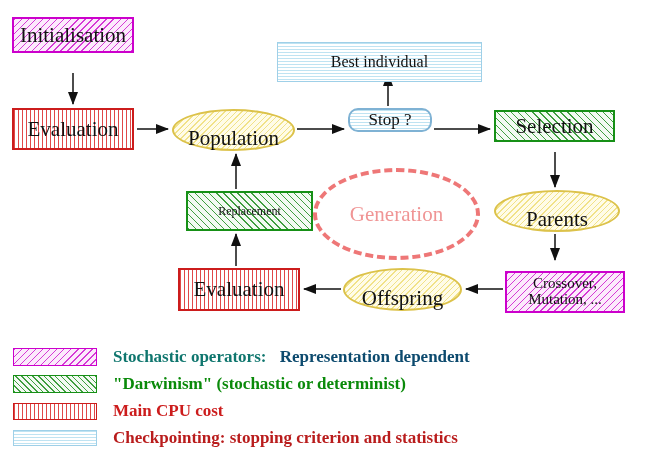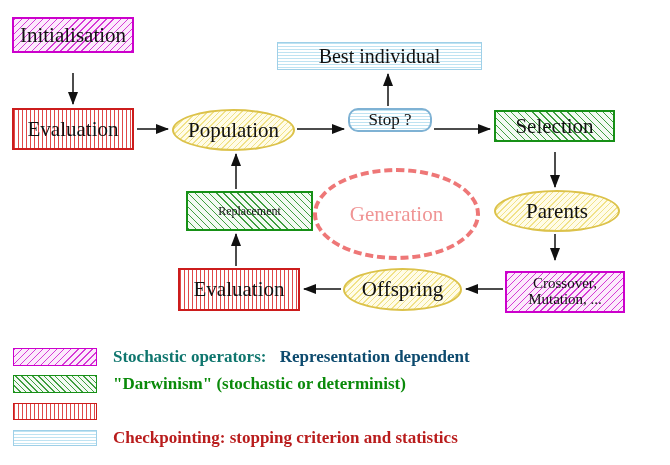--- a/index.html
+++ b/index.html
@@ -23,26 +23,26 @@
     background-image:repeating-linear-gradient(180deg,#bfe3f2 0,#bfe3f2 1px,transparent 1px,transparent 3px);}
   .hatch-yellow{background-color:#fffce8;
     background-image:repeating-linear-gradient(135deg,#f1e288 0,#f1e288 1px,transparent 1px,transparent 4px);}
   
   .b-magenta{border:2px solid #cc00cc;}
   .b-green{border:2px solid #169016;}
   .b-red{border:2px solid #cc1c1c;}
   .b-yellow{border:2px solid #dcc24a;}
   .b-stop{border:2px solid #7fb2d4;border-radius:10px;}
   .b-best{border:1px solid #9fd0e8;}
-  .ellipse{border-radius:50%;}
+  .ellipse{border-radius:50%;align-items:flex-end;}
   
   .n-init{left:12px;top:17px;width:122px;height:36px;font-size:21px;}
   .n-evaltop{left:12px;top:108px;width:122px;height:42px;font-size:21px;}
   .n-popu{left:172px;top:109px;width:123px;height:42px;font-size:21px;}
-  .n-best{left:277px;top:42px;width:205px;height:28px;font-size:20px;}
+  .n-best{left:277px;top:42px;width:205px;height:40px;font-size:16px;}
   .n-stop{left:348px;top:108px;width:84px;height:24px;font-size:17px;}
   .n-sel{left:494px;top:110px;width:121px;height:32px;font-size:21px;}
   .n-parents{left:494px;top:190px;width:126px;height:42px;font-size:21px;}
   .n-cross{left:505px;top:271px;width:120px;height:42px;font-size:15px;flex-direction:column;}
   .n-off{left:343px;top:268px;width:119px;height:43px;font-size:21px;}
   .n-evalbot{left:178px;top:268px;width:122px;height:43px;font-size:21px;}
   .n-repl{left:174px;top:191px;width:127px;height:40px;font-size:12px;margin-left:12px;}
   .n-gen{left:313px;top:168px;width:167px;height:92px;border:4px dashed #ee7777;
          border-radius:50%;color:#f09595;font-size:21px;background:transparent;}
   
@@ -146,20 +146,23 @@
       </div>
     </div>
     <div class="legend-row">
       <div class="swatch sw-green"></div>
       <div class="legend-text">
         <span class="lt-green">"Darwinism" (stochastic or determinist)</span>
       </div>
     </div>
     <div class="legend-row">
       <div class="swatch sw-red"></div>
+      <div class="legend-text">
+        <span class="lt-red">Main CPU cost</span>
+      </div>
     </div>
     <div class="legend-row">
       <div class="swatch sw-cyan"></div>
       <div class="legend-text">
         <span class="lt-blue">Checkpointing: stopping criterion and statistics</span>
       </div>
     </div>
   </div>
 
 </div>

